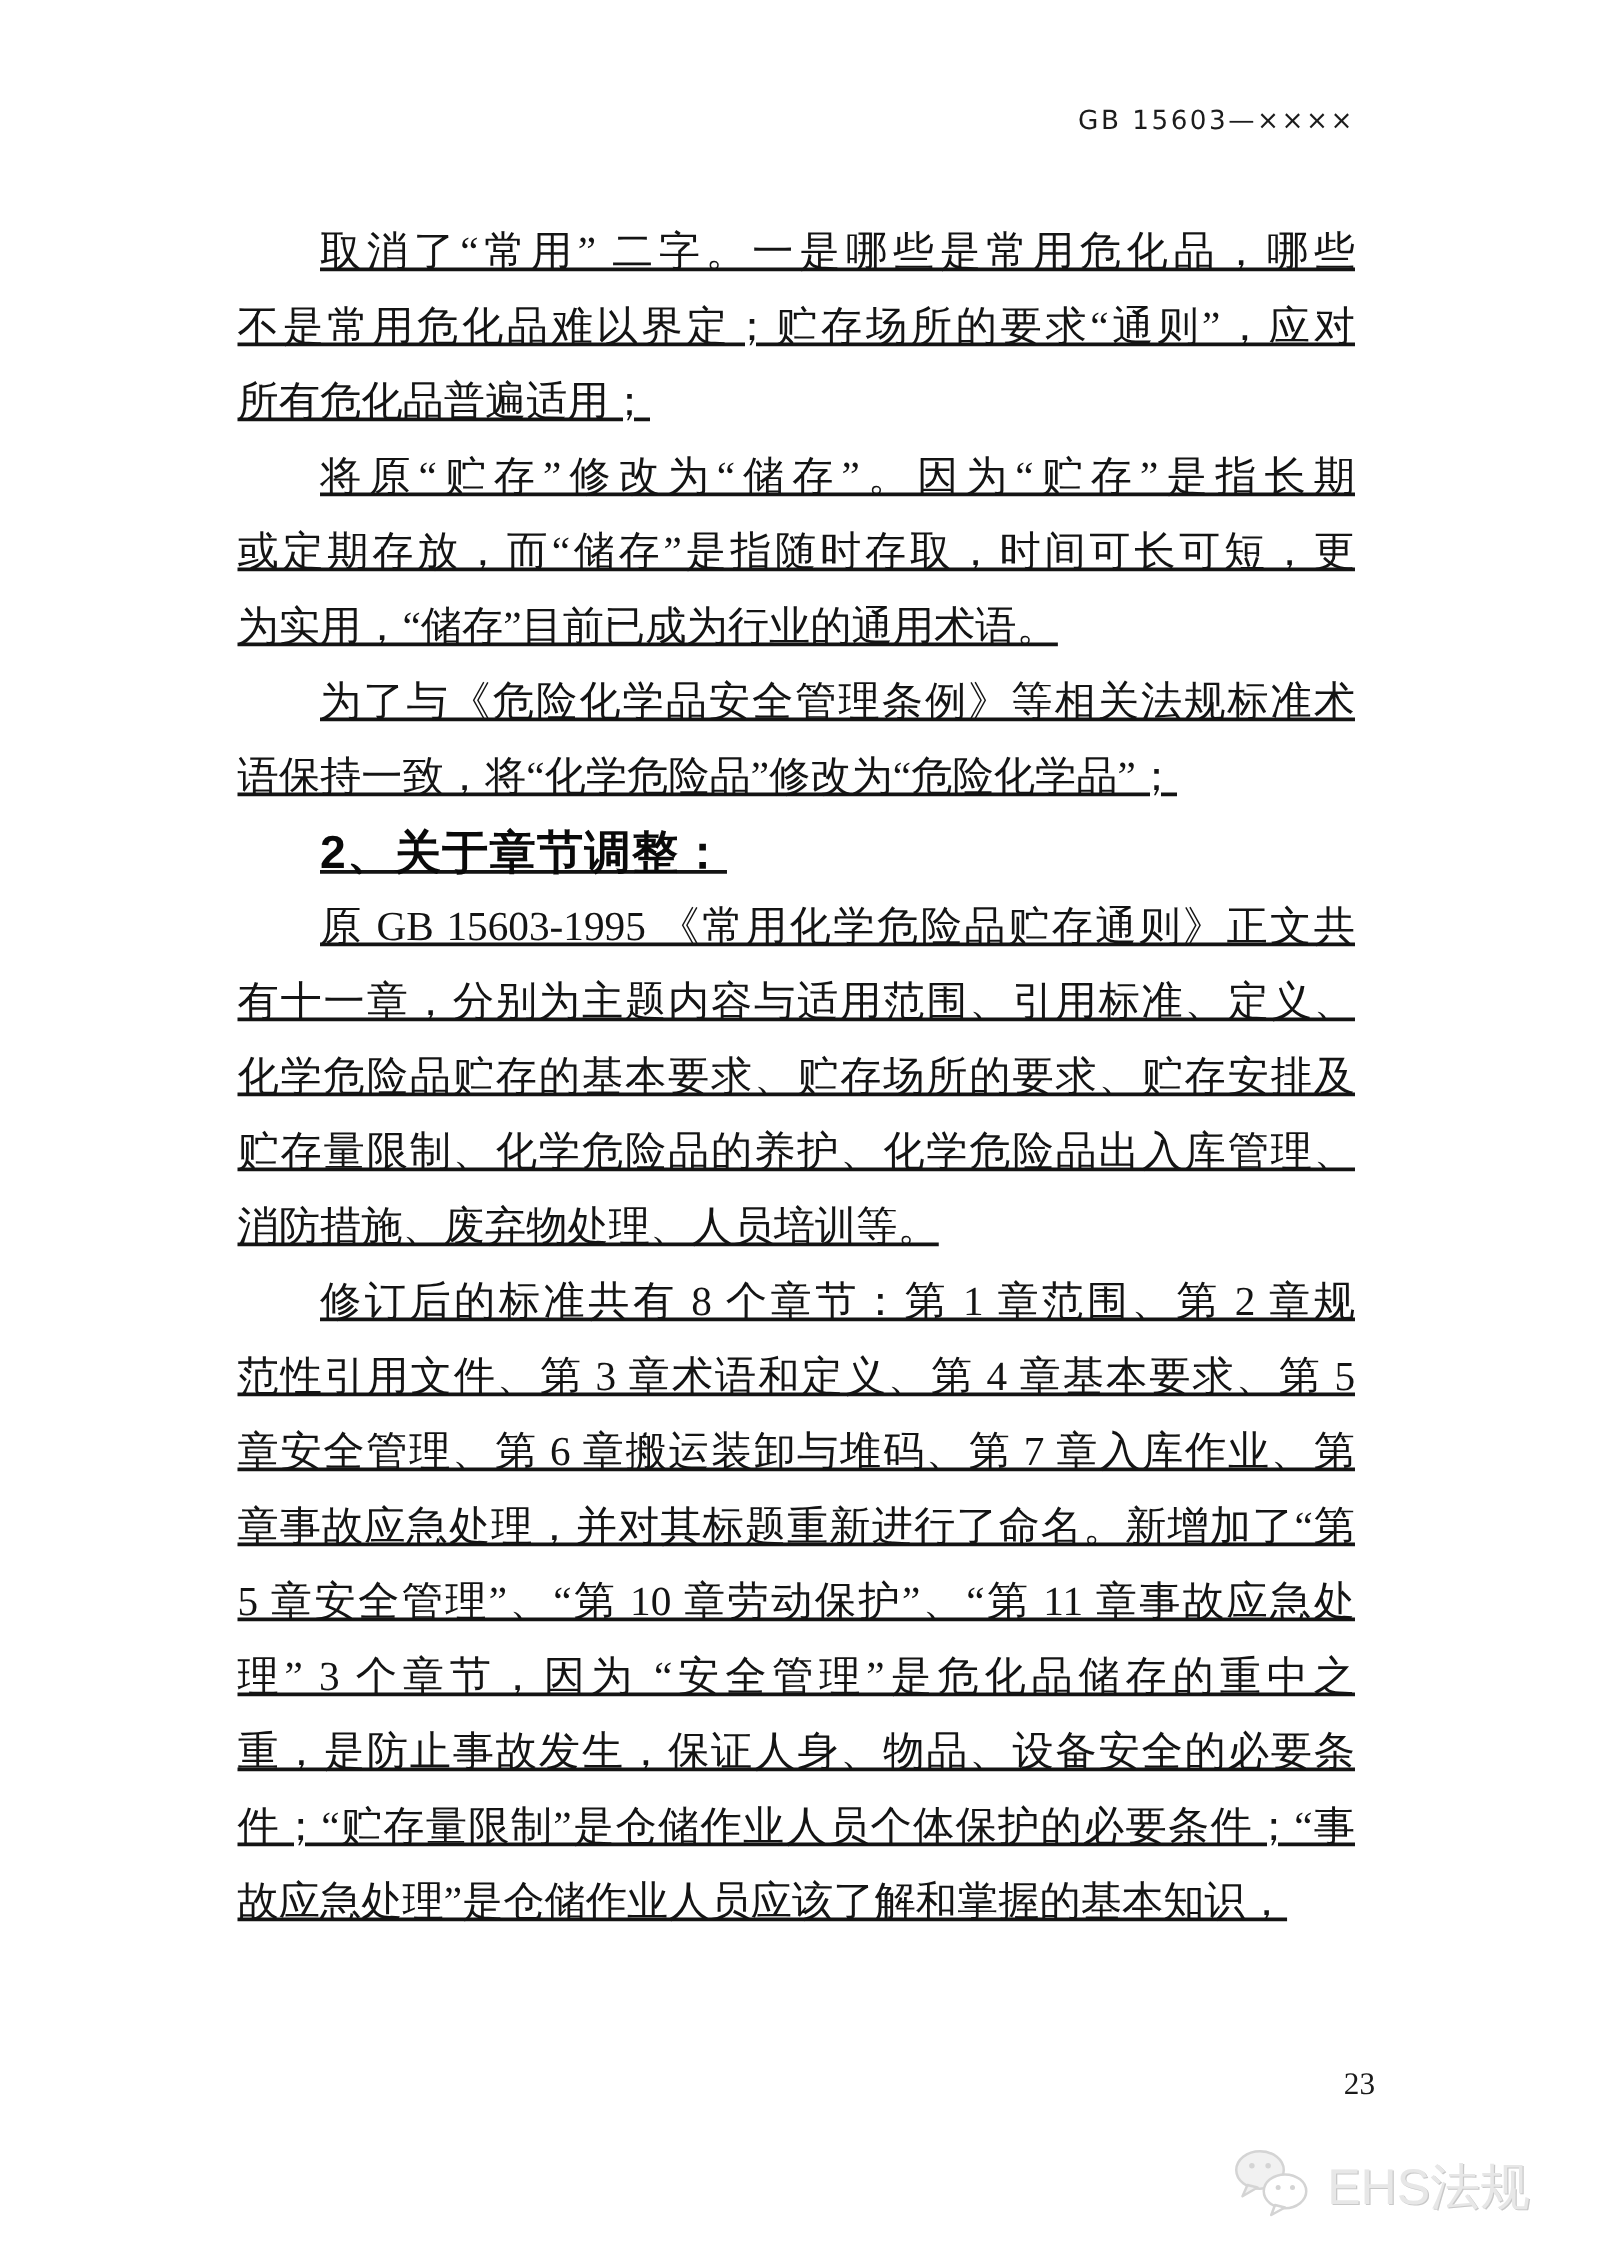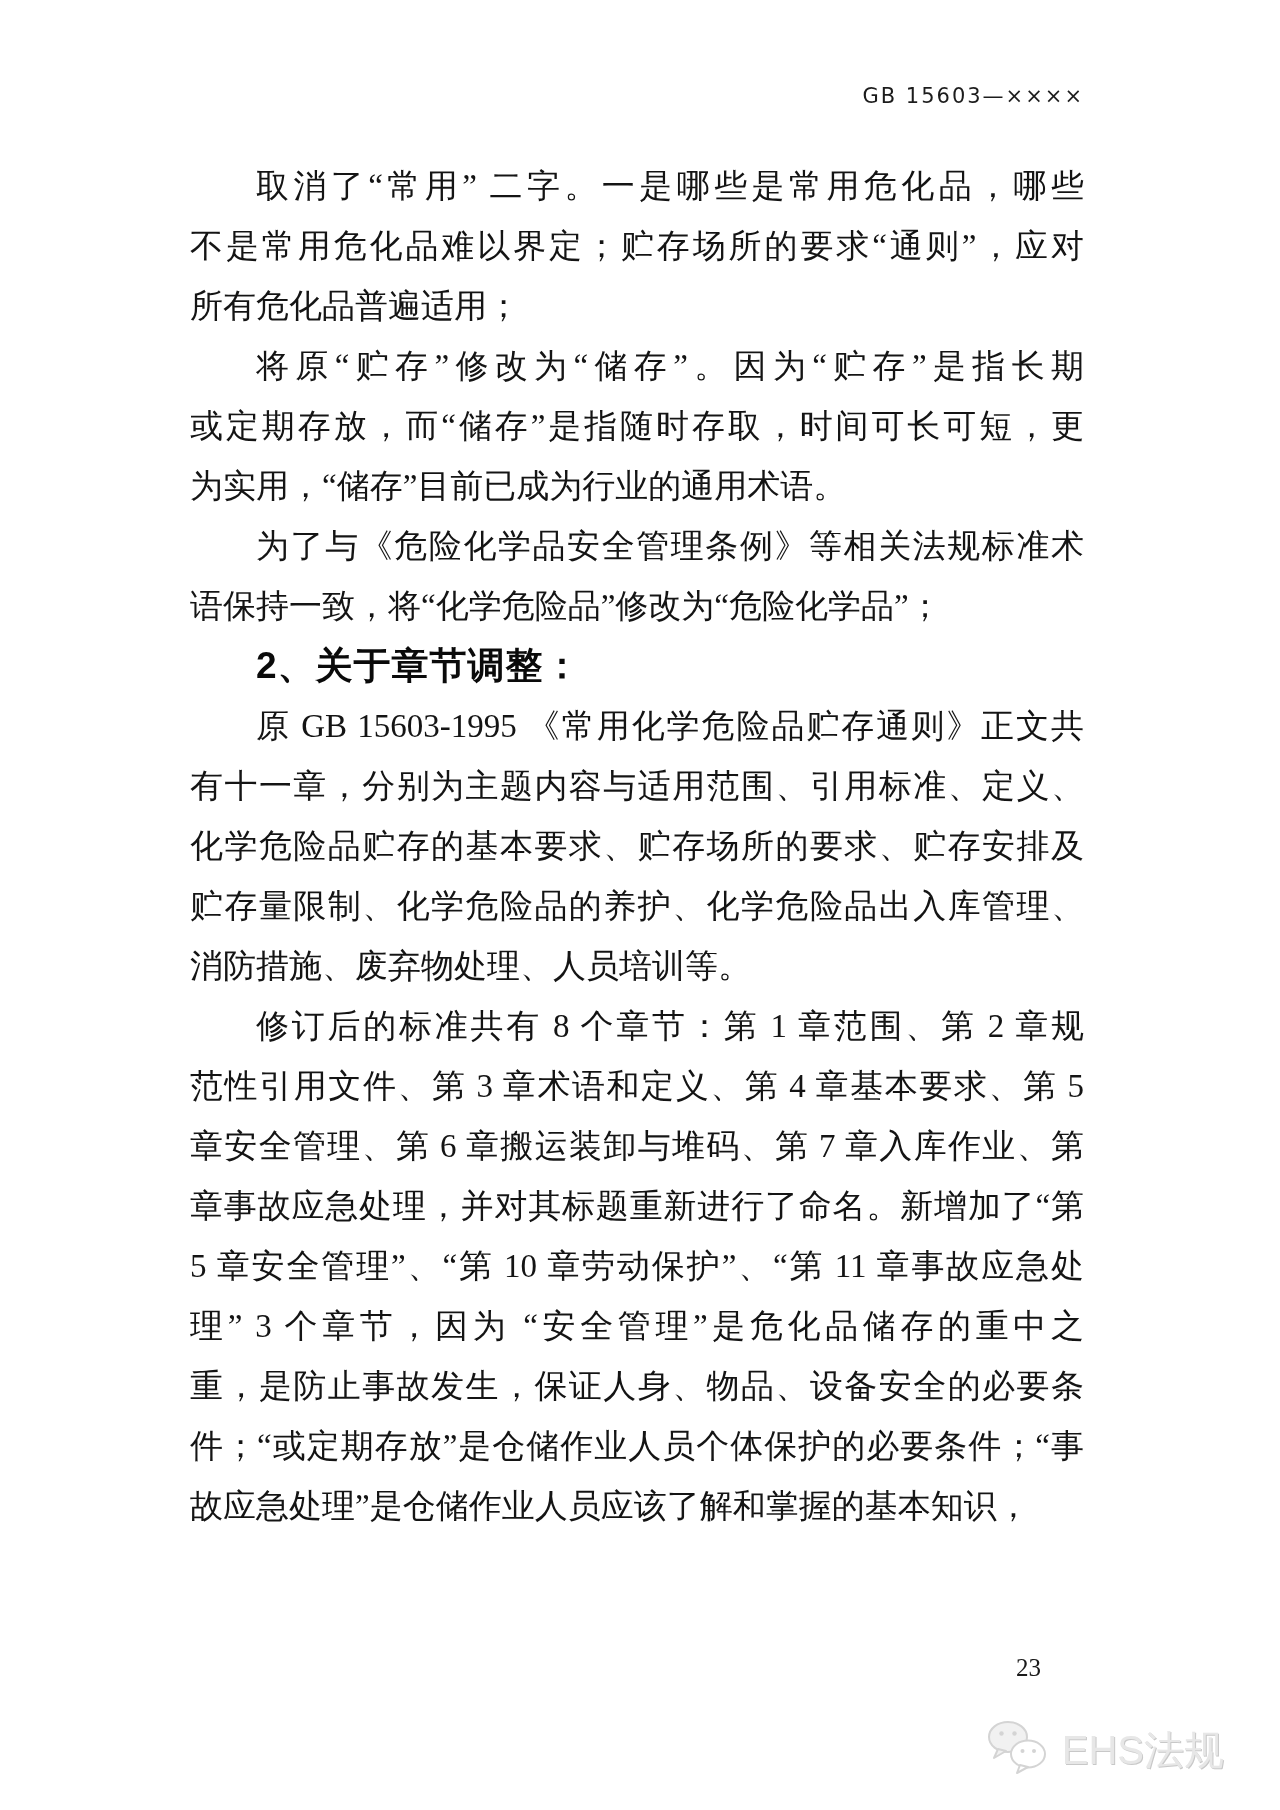--- a/index.html
+++ b/index.html
@@ -22,23 +22,24 @@
     right: 196px;
     font-family: "DejaVu Sans", sans-serif;
     font-size: 21px;
     letter-spacing: 2px;
     color: #1c1c1c;
     white-space: nowrap;
   }
   .content {
     position: absolute;
     left: 190px;
-    top: 156px;
+    top: 172px;
     width: 894px;
     overflow: visible;
+    text-decoration: underline;
   }
   .line {
     height: 60px;
     line-height: 60px;
     font-size: 33px;
     white-space: nowrap;
     text-align: justify;
     text-align-last: justify;
     color: #141414;
   }
@@ -48,21 +49,21 @@
     font-family: "Liberation Sans", "DejaVu Sans", sans-serif;
     font-weight: bold;
     font-size: 37px;
     letter-spacing: 1px;
     text-align-last: left;
     text-indent: 66px;
     color: #0a0a0a;
   }
   .page-number {
     position: absolute;
-    left: 1016px;
+    left: 1075px;
     top: 1654px;
     font-size: 25px;
     color: #1a1a1a;
   }
   .watermark {
     position: absolute;
     right: 56px;
     bottom: 30px;
     display: flex;
     align-items: center;
@@ -110,21 +111,21 @@
         <div class="line last">消防措施、废弃物处理、人员培训等。</div>
       </div>
       <div class="paragraph">
         <div class="line first">修订后的标准共有 8 个章节：第 1 章范围、第 2 章规</div>
         <div class="line">范性引用文件、第 3 章术语和定义、第 4 章基本要求、第 5</div>
         <div class="line">章安全管理、第 6 章搬运装卸与堆码、第 7 章入库作业、第</div>
         <div class="line">章事故应急处理，并对其标题重新进行了命名。新增加了“第</div>
         <div class="line">5 章安全管理”、“第 10 章劳动保护”、“第 11 章事故应急处</div>
         <div class="line">理” 3 个章节，因为 “安全管理”是危化品储存的重中之</div>
         <div class="line">重，是防止事故发生，保证人身、物品、设备安全的必要条</div>
-        <div class="line">件；“或定期存放”是仓储作业人员个体保护的必要条件；“事</div>
+        <div class="line">件；“贮存量限制”是仓储作业人员个体保护的必要条件；“事</div>
         <div class="line last">故应急处理”是仓储作业人员应该了解和掌握的基本知识，</div>
       </div>
     </div>
 
   <div class="page-number">23</div>
 
   <div class="watermark">
     <span>
       <svg width="64" height="56" viewBox="0 0 64 56" xmlns="http://www.w3.org/2000/svg">
 

